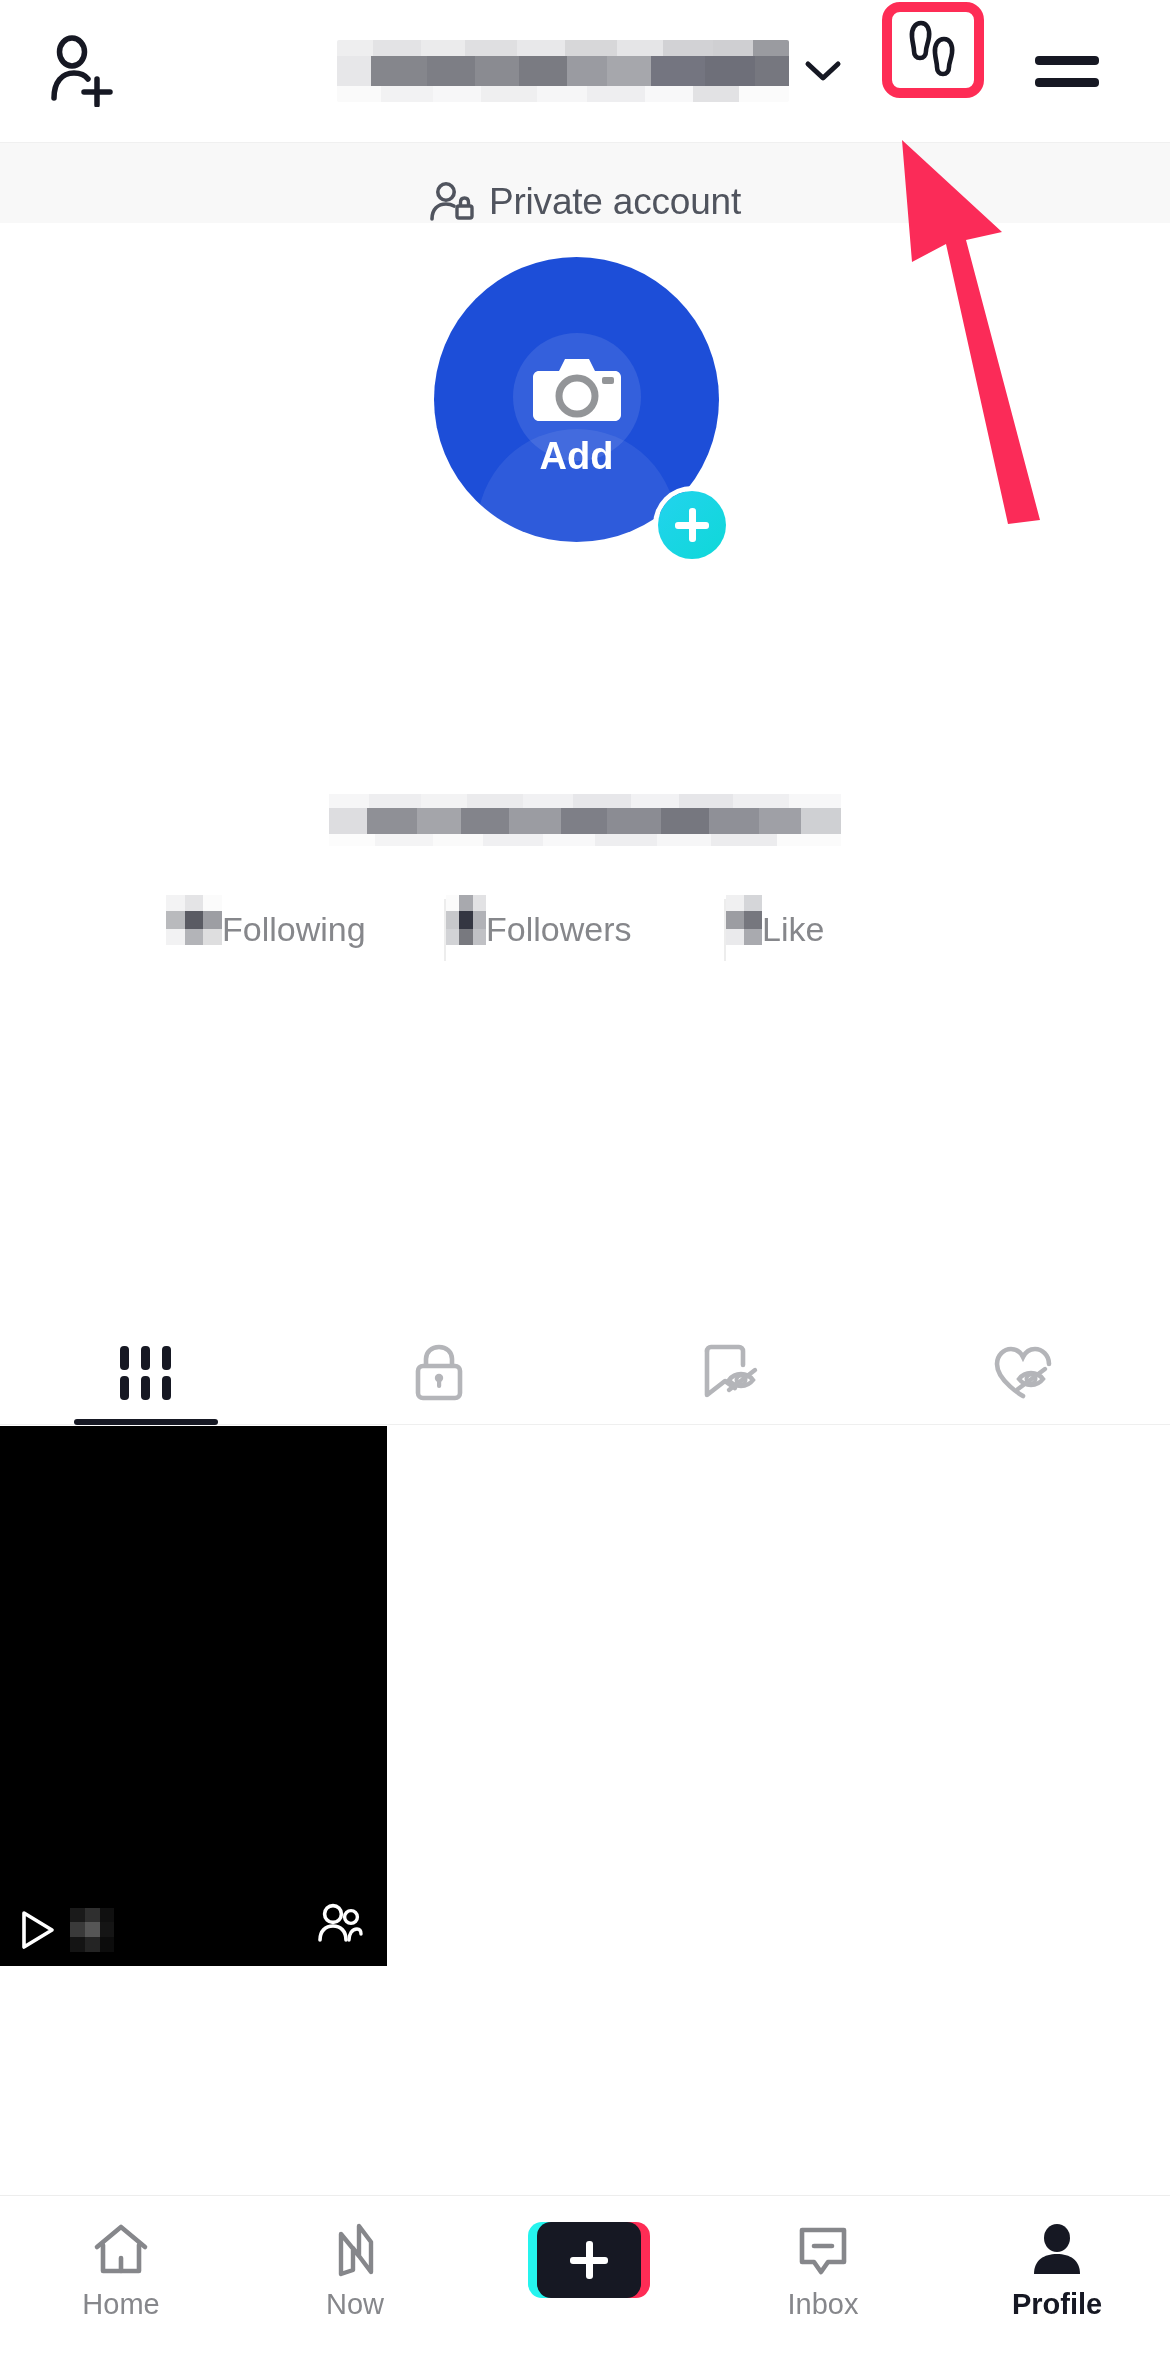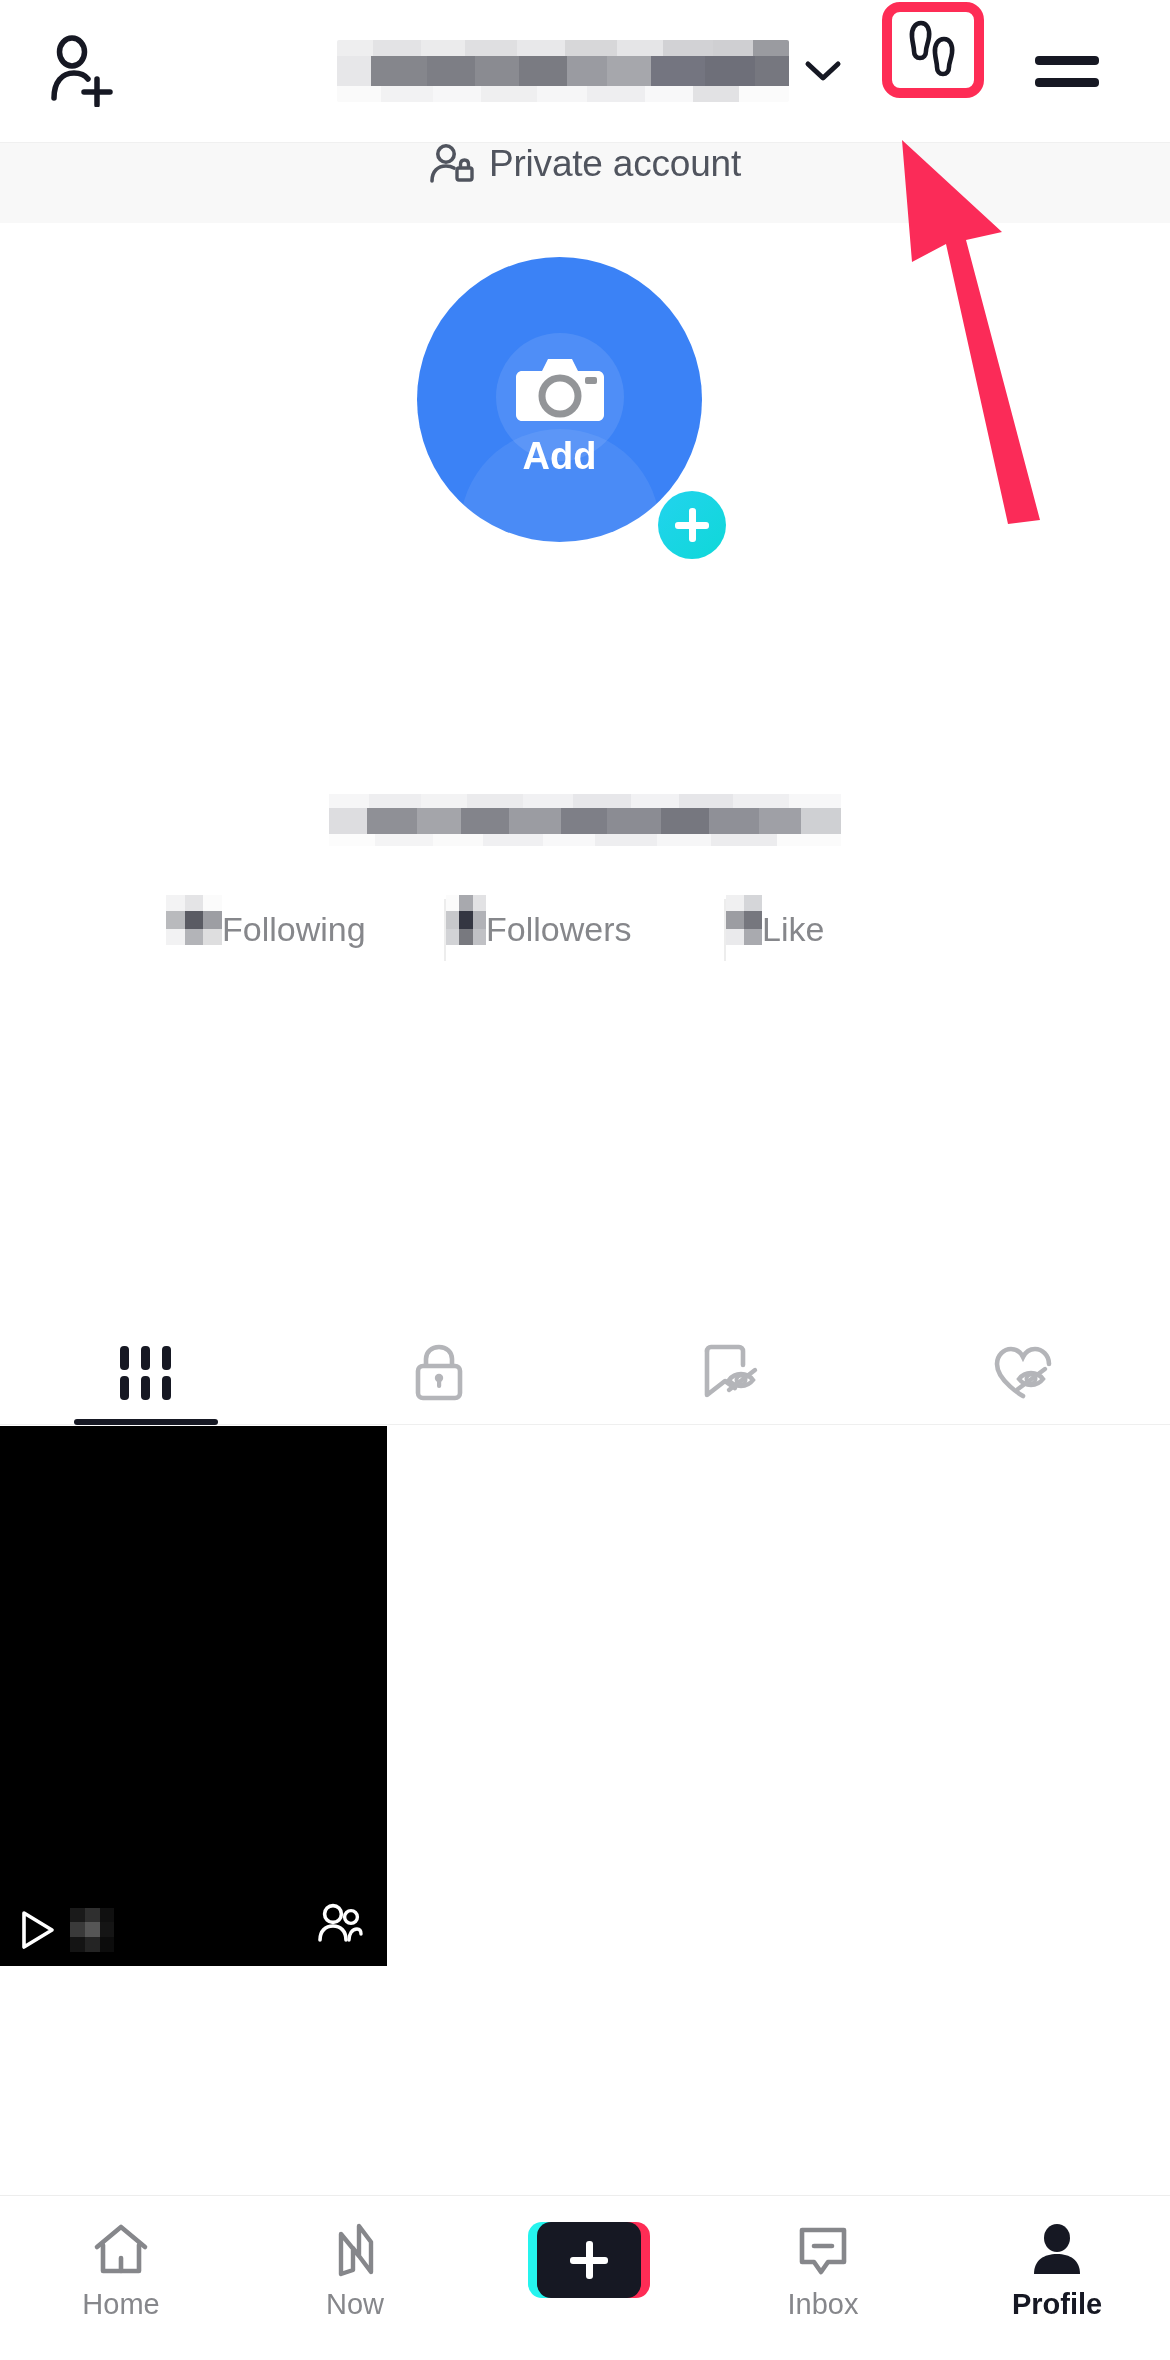--- a/index.html
+++ b/index.html
@@ -78,21 +78,21 @@
     border-radius: 4px;
   }
 
   
   .private-bar {
     position: absolute;
     top: 142px; left: 0;
     width: 1170px; height: 81px;
     background: #f8f8f8;
     border-top: 1px solid #f0f0f0;
-    display: flex; align-items: flex-start; justify-content: center;
+    display: flex; align-items: flex-end; justify-content: center;
     gap: 14px;
   }
   .private-bar .ptext {
     font-size: 37px;
     color: #50545e;
     letter-spacing: -0.2px;
   }
 
   
   .profile-body {
@@ -100,24 +100,24 @@
     top: 223px; left: 0;
     width: 1170px;
   }
   .avatar-zone {
     position: relative;
     width: 1170px;
     height: 218px;
   }
   .avatar {
     position: absolute;
-    left: 417px; top: 34px;
+    left: 434px; top: 34px;
     width: 285px; height: 285px;
     border-radius: 50%;
-    background: #3b82f6;
+    background: #1d4ed8;
     display: flex;
     align-items: center; justify-content: center;
     flex-direction: column;
     text-decoration: underline;
   }
   .avatar .cam-halo {
     position: absolute;
     left: 50%; top: 76px;
     transform: translateX(-50%);
     width: 128px; height: 128px;

